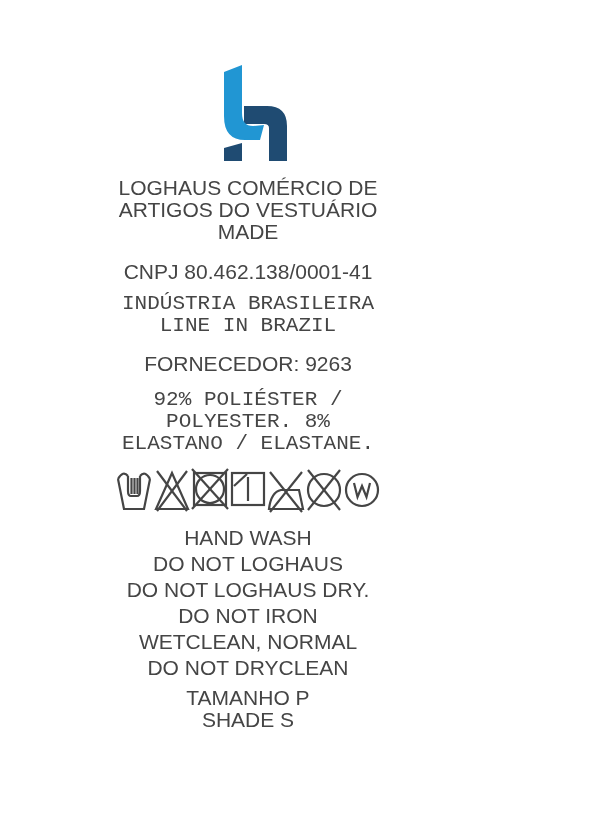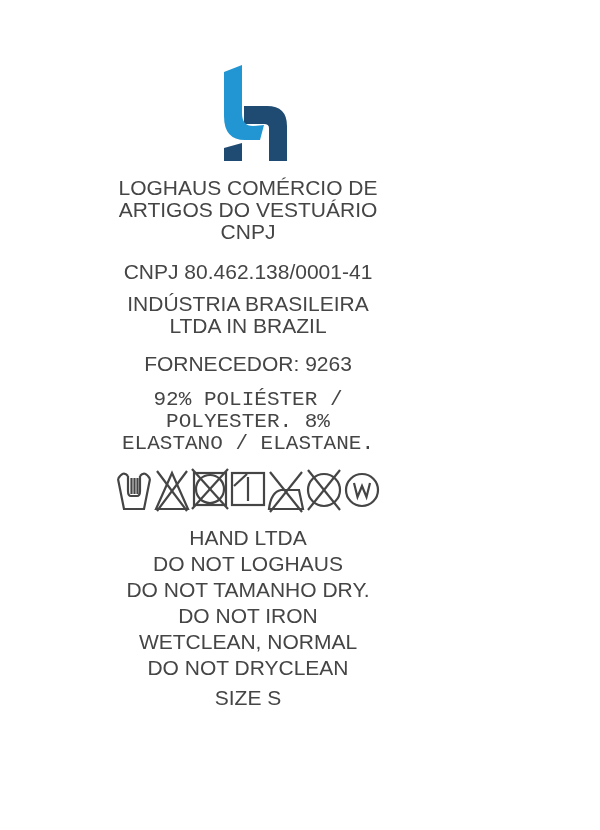--- a/index.html
+++ b/index.html
@@ -16,21 +16,21 @@
     overflow:hidden;
   }
   .page{
     width:496px;height:830px;background:var(--bg);
     display:flex;flex-direction:column;align-items:center;
   }
   .logo-wrap{margin-top:64px;height:98px;display:flex;justify-content:center;transform:translateX(5px);}
   .txt{font-size:21px;line-height:22px;text-align:center;white-space:nowrap;}
   .company-block{margin-top:15px;}
   .cnpj-block{margin-top:18px;}
-  .origin-block{margin-top:10px;}
+  .origin-block{margin-top:10px;font-family:Liberation Mono, monospace;}
   .supplier-block{margin-top:16px;}
   .composition-block{margin-top:14px;font-family:Liberation Mono, monospace;}
   .symbols-row{margin-top:10px;display:flex;flex-direction:row;align-items:flex-end;gap:0;}
   .symbols-row svg{display:block;}
   .care-block{margin-top:10px;}
   .care-block .txt{line-height:26px;}
   .size-block{margin-top:6px;}
   .sym{stroke:var(--text);stroke-width:2.2;fill:none;stroke-linecap:butt;}
 </style>
 </head>
@@ -45,30 +45,30 @@
 
       <path d="M7,84 L25,79 L25,97 L7,97 Z" fill="var(--logo-navy)" stroke="none"></path>
 
       <path d="M7,8 L25,1 L25,49 Q25,62 36,62 L47,61 L43,76 L28,76 Q7,76 7,52 Z" fill="var(--logo-blue)" stroke="none"></path>
     </svg>
   </div>
 
   <div class="company-block">
     <div class="txt">LOGHAUS COMÉRCIO DE</div>
     <div class="txt">ARTIGOS DO VESTUÁRIO</div>
-    <div class="txt">CNPJ</div>
+    <div class="txt">MADE</div>
   </div>
 
   <div class="cnpj-block">
     <div class="txt">CNPJ 80.462.138/0001-41</div>
   </div>
 
   <div class="origin-block">
     <div class="txt">INDÚSTRIA BRASILEIRA</div>
-    <div class="txt">LTDA IN BRAZIL</div>
+    <div class="txt">LINE IN BRAZIL</div>
   </div>
 
   <div class="supplier-block">
     <div class="txt">FORNECEDOR: 9263</div>
   </div>
 
   <div class="composition-block">
     <div class="txt">92% POLIÉSTER /</div>
     <div class="txt">POLYESTER. 8%</div>
     <div class="txt">ELASTANO / ELASTANE.</div>
@@ -118,25 +118,26 @@
     </svg>
 
     <svg width="38" height="50" viewBox="0 0 38 50">
       <circle class="sym" cx="19" cy="25" r="16"></circle>
       <path class="sym" d="M11,18 L14.5,32 L19,21 L23.5,32 L27,18"></path>
     </svg>
 
   </div>
 
   <div class="care-block">
-    <div class="txt">HAND LTDA</div>
+    <div class="txt">HAND WASH</div>
     <div class="txt">DO NOT LOGHAUS</div>
-    <div class="txt">DO NOT TAMANHO DRY.</div>
+    <div class="txt">DO NOT LOGHAUS DRY.</div>
     <div class="txt">DO NOT IRON</div>
     <div class="txt">WETCLEAN, NORMAL</div>
     <div class="txt">DO NOT DRYCLEAN</div>
   </div>
 
   <div class="size-block">
-    <div class="txt">SIZE S</div>
+    <div class="txt">TAMANHO P</div>
+    <div class="txt">SHADE S</div>
   </div>
 
 </div>
 
 </body></html>

